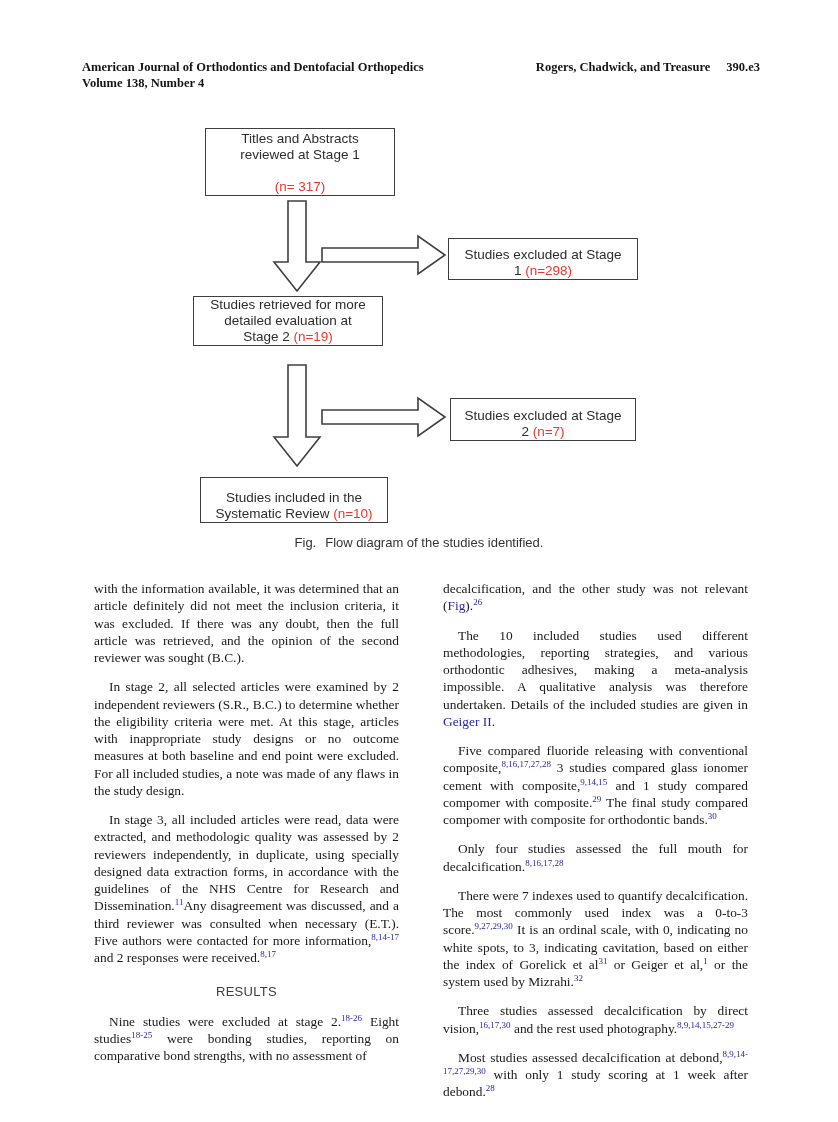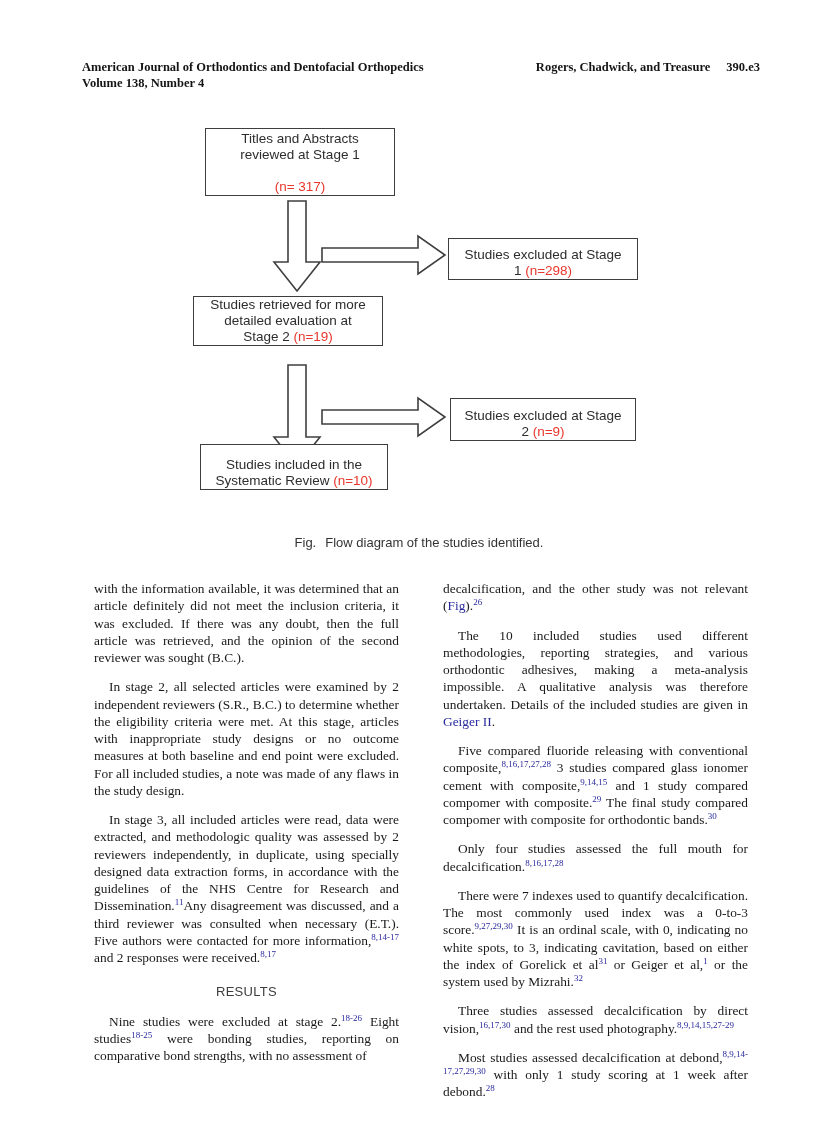--- a/index.html
+++ b/index.html
@@ -42,21 +42,21 @@
     text-align: center;
     display: flex;
     flex-direction: column;
     justify-content: flex-end;
     box-sizing: border-box;
   }
   .box-stage1    { left: 205px; top: 128px; width: 190px; height: 68px; }
   .box-excluded1 { left: 448px; top: 238px; width: 190px; height: 42px; }
   .box-stage2    { left: 193px; top: 296px; width: 190px; height: 50px; }
   .box-excluded2 { left: 450px; top: 398px; width: 186px; height: 43px; }
-  .box-included  { left: 200px; top: 444px; width: 188px; height: 46px; }
+  .box-included  { left: 200px; top: 477px; width: 188px; height: 46px; }
   .red { color: var(--red); }
 
   .caption {
     position: absolute;
     top: 535px; left: 0; width: 100%;
     text-align: center;
     font-family: "Liberation Sans", sans-serif;
     font-size: 13px;
     color: #333333;
   }
@@ -127,21 +127,21 @@
       <div><span>Studies excluded at Stage</span></div>
       <div><span>1 </span><span class="red">(n=298)</span></div>
     </div>
   <div class="fbox box-stage2">
       <div><span>Studies retrieved for more</span></div>
       <div><span>detailed evaluation at</span></div>
       <div><span>Stage 2 </span><span class="red">(n=19)</span></div>
     </div>
   <div class="fbox box-excluded2">
       <div><span>Studies excluded at Stage</span></div>
-      <div><span>2 </span><span class="red">(n=9)</span></div>
+      <div><span>2 </span><span class="red">(n=7)</span></div>
     </div>
   <div class="fbox box-included">
       <div><span>Studies included in the</span></div>
       <div><span>Systematic Review </span><span class="red">(n=10)</span></div>
     </div>
 
   <div class="caption">
     <span class="cap-label">Fig.</span><span>Flow diagram of the studies identified.</span>
   </div>
 

